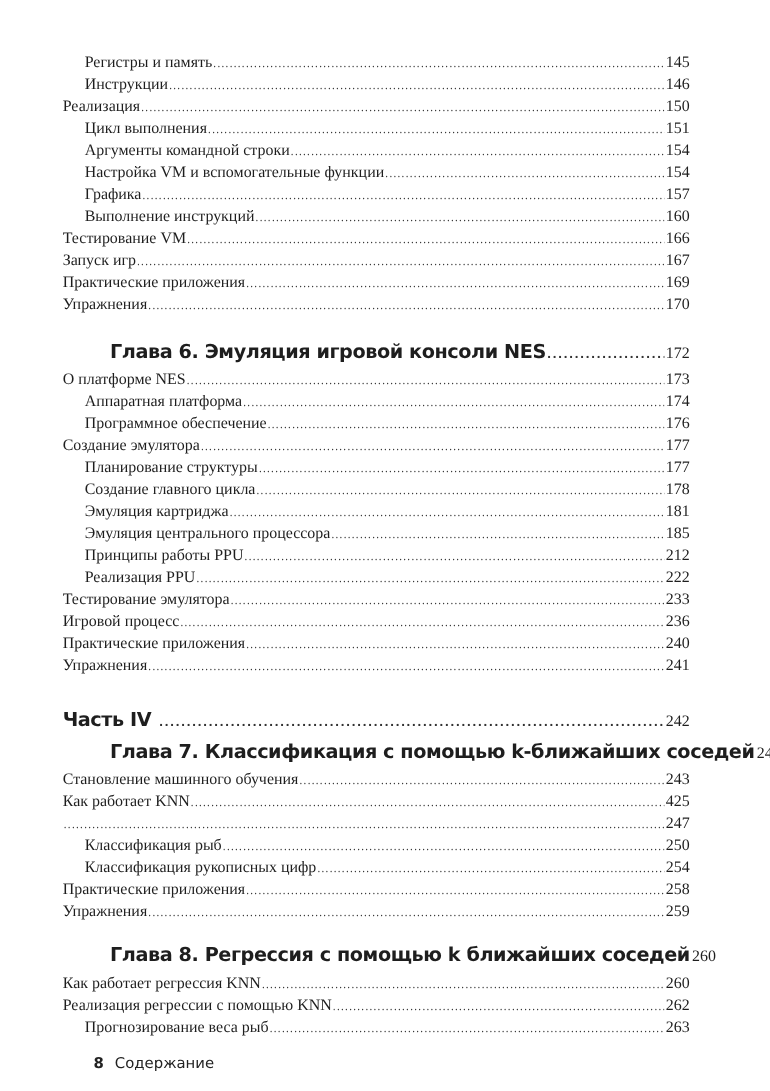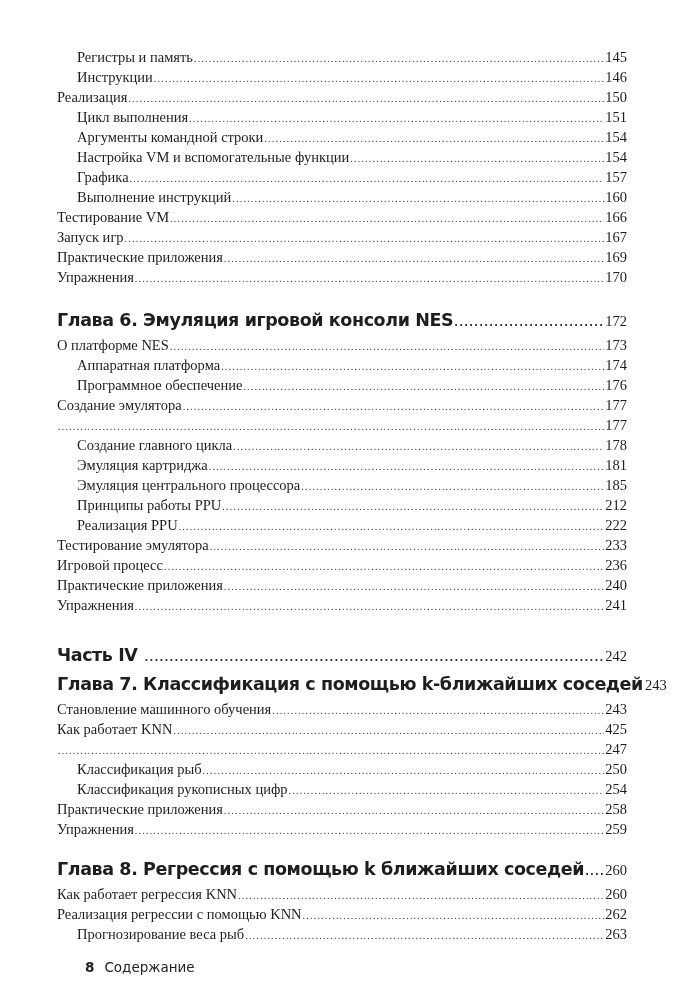--- a/index.html
+++ b/index.html
@@ -22,20 +22,21 @@
       font-size: 10px; letter-spacing: 1.2px; color: #333;
     }
     .row .leader::after {
       content: "................................................................................................................................................................................................................................";
     }
     .row .page { flex: 0 0 auto; text-align: right; font-family: Liberation Serif, serif; }
     .row.chapter {
       font-family: "DejaVu Sans", "Liberation Sans", sans-serif;
       font-weight: bold; font-size: 17.5px; height: 24px; line-height: 24px;
       letter-spacing: -0.4px;
+      margin-left: 43px;
     }
     .row.chapter .page, .row.part .page {
       font-family: "Liberation Serif", serif; font-weight: normal; font-size: 14.5px; letter-spacing: 0;
     }
     .row.part {
       font-family: "DejaVu Sans", "Liberation Sans", sans-serif;
       font-weight: bold; font-size: 17.5px; height: 24px; line-height: 24px;
       letter-spacing: 0.6px;
     }
     .row.part .part-label { letter-spacing: -0.4px; margin-right: 6px; }
@@ -131,20 +132,21 @@
       <span class="title">Программное обеспечение</span>
       <span class="leader"></span>
       <span class="page">176</span>
     </div>
   <div class="row" style="top:396px">
       <span class="title">Создание эмулятора</span>
       <span class="leader"></span>
       <span class="page">177</span>
     </div>
   <div class="row indent" style="top:416px">
+      <span class="title">Планирование структуры</span>
       <span class="leader"></span>
       <span class="page">177</span>
     </div>
   <div class="row indent" style="top:436px">
       <span class="title">Создание главного цикла</span>
       <span class="leader"></span>
       <span class="page">178</span>
     </div>
   <div class="row indent" style="top:456px">
       <span class="title">Эмуляция картриджа</span>

